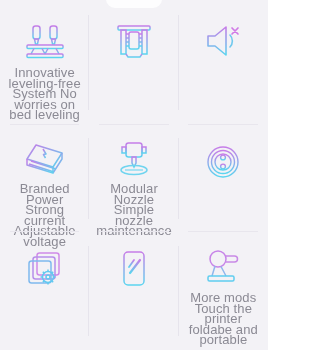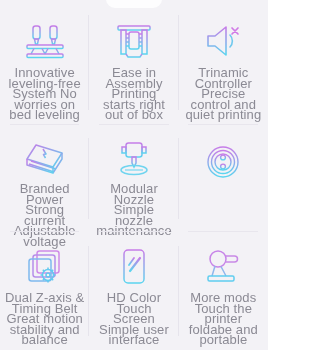--- a/index.html
+++ b/index.html
@@ -129,32 +129,30 @@
         <svg width="40" height="40" viewBox="0 0 40 40" fill="none" stroke="url(#gv)" stroke-width="1.5">
           <rect x="4" y="5" width="32" height="4" rx="1"></rect>
           <rect x="7" y="9" width="5" height="24"></rect>
           <rect x="28" y="9" width="5" height="24"></rect>
           <rect x="15" y="11" width="10" height="17" rx="2"></rect>
           <path d="M12 13h3M12 17h3M12 21h3M12 25h3M25 13h3M25 17h3M25 21h3M25 25h3"></path>
           <path d="M4 33h32"></path>
           <path d="M12 33 L14 36 h12 l2 -3"></path>
         </svg>
       </div>
-      <div class="caption">Ease in Assembly Printing starts right out of box</div>
     </div>
 
     <div class="cell col-2 row-0 r0">
       <div class="icon-wrap">
         <svg width="42" height="40" viewBox="0 0 42 40" fill="none" stroke="url(#gv)" stroke-width="1.6" stroke-linecap="round" stroke-linejoin="round">
           <path d="M6 15 h7 L24 6 v28 L13 25 H6 z"></path>
           <path d="M28 14 a7 8 0 0 1 0 12" stroke="#6fc9ee"></path>
           <path d="M30 7 l6 6 M36 7 l-6 6" stroke="#d07ae6" stroke-width="1.7"></path>
         </svg>
       </div>
-      <div class="caption">Trinamic Controller Precise control and quiet printing</div>
     </div>
 
     <div class="cell col-1 row-1 r1">
       <div class="icon-wrap">
         <svg width="46" height="40" viewBox="0 0 46 40" fill="none" stroke="url(#gd)" stroke-width="1.5" stroke-linejoin="round">
           <path d="M14 6 L40 14 L31 28 L5 20 Z"></path>
           <path d="M5 20 L5 26 L31 34 L31 28"></path>
           <path d="M40 14 L40 20 L31 34"></path>
           <path d="M9 22 L34 30 M7 25 L32 33"></path>
           <path d="M21 10 l3 5 l-2.5 0.6 l2 3.4"></path>
@@ -192,32 +190,30 @@
       <div class="icon-wrap">
         <svg width="42" height="40" viewBox="0 0 42 40" fill="none" stroke="url(#gv)" stroke-width="1.5">
           <rect x="13" y="4" width="22" height="22" rx="2.5" stroke="#d08ae8"></rect>
           <rect x="9" y="8" width="22" height="22" rx="2.5" stroke="#b78eea"></rect>
           <rect x="5" y="12" width="22" height="22" rx="2.5" stroke="#7fb9ee"></rect>
           <circle cx="24" cy="28" r="5.5" stroke="#62c9f0"></circle>
           <circle cx="24" cy="28" r="2" stroke="#62c9f0"></circle>
           <path d="M24 20.5v2M24 33.5v2M16.5 28h2M29.5 28h2M18.8 22.8l1.5 1.5M27.7 31.7l1.5 1.5M29.2 22.8l-1.5 1.5M20.3 31.7l-1.5 1.5" stroke="#62c9f0"></path>
         </svg>
       </div>
-      <div class="caption">Dual Z-axis &amp; Timing Belt Great motion stability and balance</div>
     </div>
 
     <div class="cell col-1 row-2 r2">
       <div class="icon-wrap">
         <svg width="34" height="40" viewBox="0 0 34 40" fill="none" stroke="url(#gv)" stroke-width="1.5" stroke-linecap="round">
           <rect x="7" y="3" width="20" height="33" rx="4"></rect>
           <path d="M13 24 L23 11" stroke-width="2.2"></path>
           <path d="M12 18 L17 11" stroke-width="1.8"></path>
         </svg>
       </div>
-      <div class="caption">HD Color Touch Screen Simple user interface</div>
     </div>
 
     <div class="cell col-2 row-2 r2">
       <div class="icon-wrap">
         <svg width="44" height="40" viewBox="0 0 44 40" fill="none" stroke="url(#gv)" stroke-width="1.5" stroke-linejoin="round">
           <circle cx="17" cy="12" r="8" stroke="#c784e8"></circle>
           <path d="M24.5 9 h9 a3 3 0 0 1 0 6 h-9" stroke="#c98ae6"></path>
           <path d="M14 19 L11 29 M20 19.5 L25 29" stroke="#8fb7ec"></path>
           <rect x="7" y="29" width="26" height="5" rx="1.5" stroke="#5fcdef"></rect>
         </svg>

